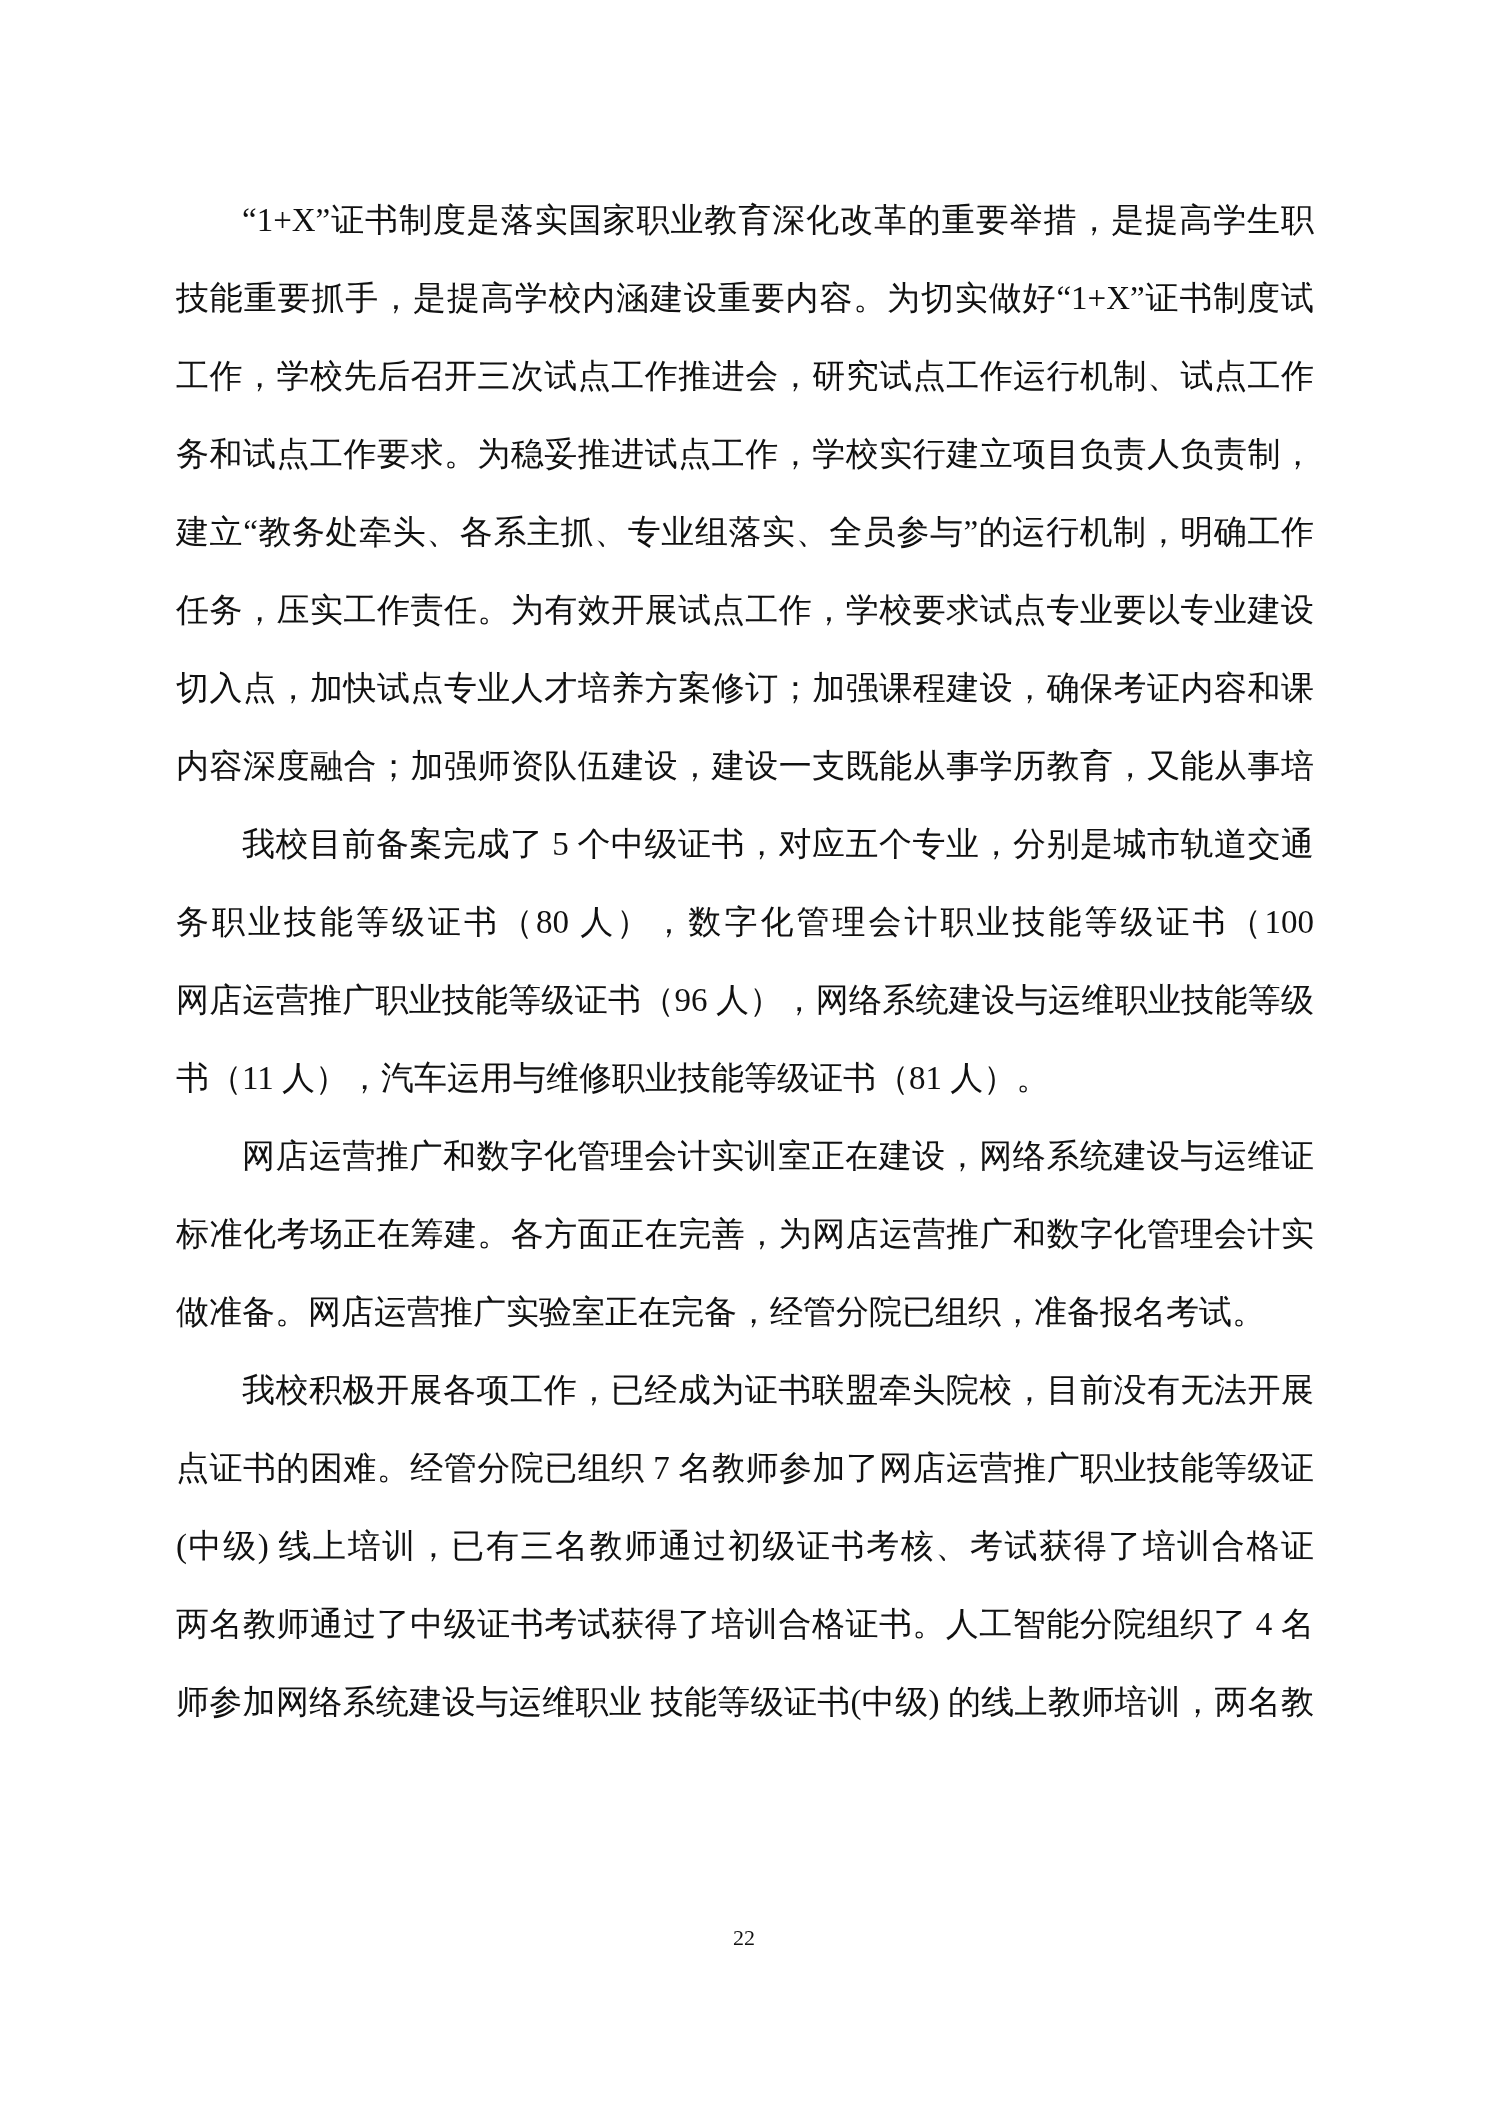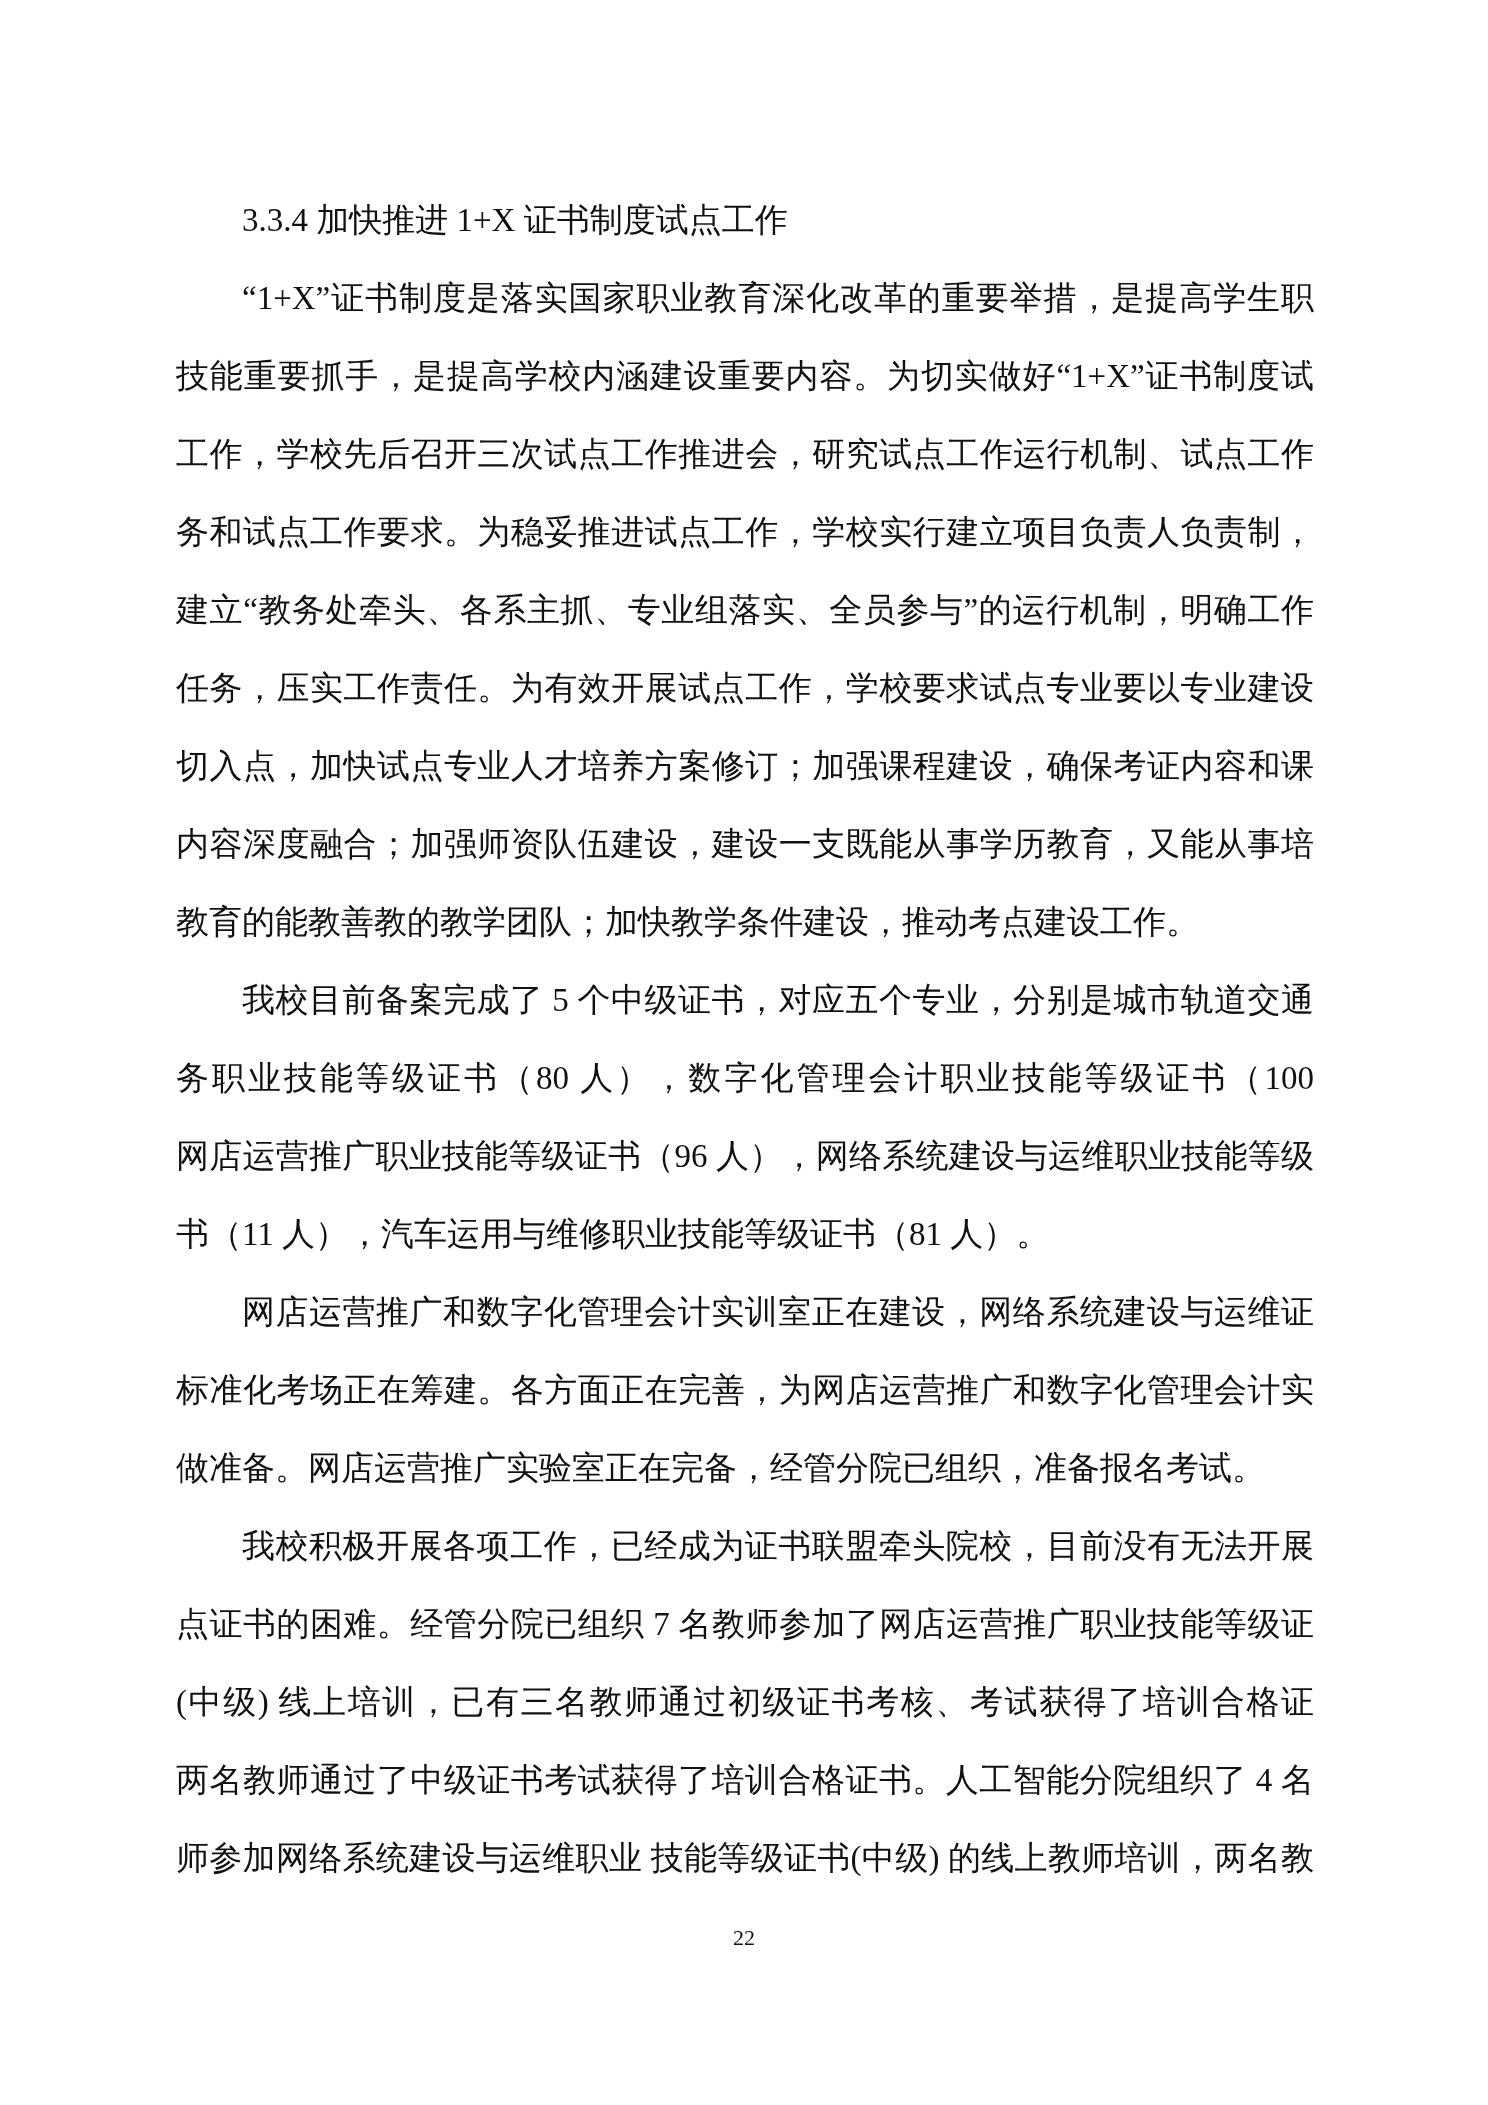--- a/index.html
+++ b/index.html
@@ -48,31 +48,29 @@
     line-height: 40px;
     color: #111111;
   }
 </style>
 </head>
 <body>
 
 <div class="page">
   <div class="content">
 
-    <div class="line start end">3.3.4 加快推进 1+X 证书制度试点工作</div>
 
     <div class="line start">“1+X”证书制度是落实国家职业教育深化改革的重要举措，是提高学生职业</div>
     <div class="line">技能重要抓手，是提高学校内涵建设重要内容。为切实做好“1+X”证书制度试点</div>
     <div class="line">工作，学校先后召开三次试点工作推进会，研究试点工作运行机制、试点工作任</div>
     <div class="line">务和试点工作要求。为稳妥推进试点工作，学校实行建立项目负责人负责制，并</div>
     <div class="line">建立“教务处牵头、各系主抓、专业组落实、全员参与”的运行机制，明确工作</div>
     <div class="line">任务，压实工作责任。为有效开展试点工作，学校要求试点专业要以专业建设为</div>
     <div class="line">切入点，加快试点专业人才培养方案修订；加强课程建设，确保考证内容和课程</div>
     <div class="line">内容深度融合；加强师资队伍建设，建设一支既能从事学历教育，又能从事培训</div>
-    <div class="line end">教育的能教善教的教学团队；加快教学条件建设，推动考点建设工作。</div>
 
     <div class="line start">我校目前备案完成了 5 个中级证书，对应五个专业，分别是城市轨道交通乘</div>
     <div class="line">务职业技能等级证书（80 人），数字化管理会计职业技能等级证书（100 人），</div>
     <div class="line">网店运营推广职业技能等级证书（96 人），网络系统建设与运维职业技能等级证</div>
     <div class="line end">书（11 人），汽车运用与维修职业技能等级证书（81 人）。</div>
 
     <div class="line start">网店运营推广和数字化管理会计实训室正在建设，网络系统建设与运维证书</div>
     <div class="line">标准化考场正在筹建。各方面正在完善，为网店运营推广和数字化管理会计实训</div>
     <div class="line end">做准备。网店运营推广实验室正在完备，经管分院已组织，准备报名考试。</div>
 

